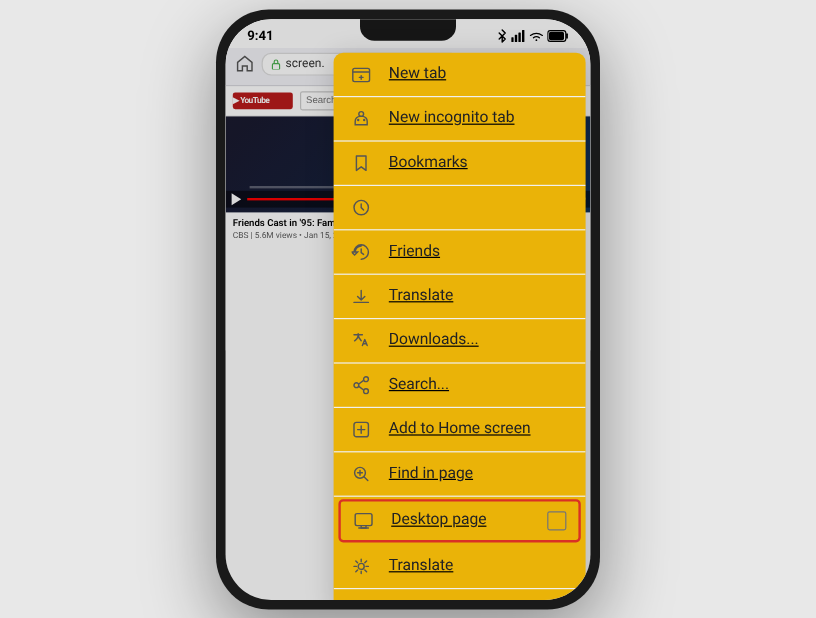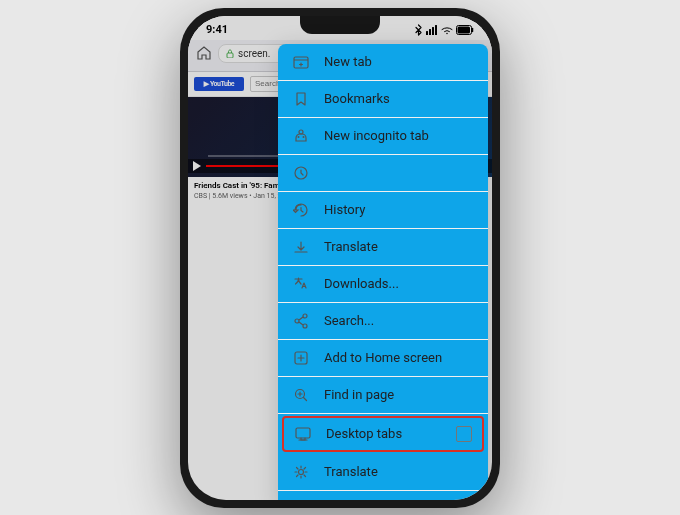--- a/index.html
+++ b/index.html
@@ -105,25 +105,25 @@
       display: flex;
       align-items: center;
       padding: 4px 6px;
       border-bottom: 1px solid #eee;
       gap: 6px;
     }
 
     .yt-logo {
       width: 50px;
       height: 14px;
-      background: #1d4ed8;
+      background: #b91c1c;
       border-radius: 2px;
       display: flex;
       align-items: center;
-      justify-content: center;
+      justify-content: flex-start;
     }
 
     .yt-logo-text {
       color: #fff;
       font-size: 7px;
       font-weight: 700;
       letter-spacing: -0.5px;
     }
 
     .yt-search {
@@ -203,24 +203,25 @@
       right: 0;
       bottom: 0;
       background: rgba(0,0,0,0.15);
     }
 
     .dropdown-menu {
       position: absolute;
       top: 28px;
       right: 4px;
       width: 210px;
-      background: #0ea5e9;
+      background: #eab308;
       border-radius: 8px;
       box-shadow: 0 4px 24px rgba(0,0,0,0.18);
       overflow: hidden;
+      text-decoration: underline;
     }
 
     .menu-item {
       display: flex;
       align-items: center;
       padding: 9px 14px;
       gap: 14px;
       cursor: pointer;
       border-bottom: 1px solid #f0f0f0;
       position: relative;
@@ -372,55 +373,55 @@
               <path d="M1 6H15" stroke="#555" stroke-width="1.2"></path>
               <path d="M8 9V12M6.5 10.5H9.5" stroke="#555" stroke-width="1.2" stroke-linecap="round"></path>
             </svg>
           </div>
           <span class="menu-label">New tab</span>
         </div>
 
         <div class="menu-item">
           <div class="menu-icon">
             <svg width="16" height="16" viewBox="0 0 16 16" fill="none">
-              <path d="M4 2H12V14L8 11L4 14V2Z" stroke="#555" stroke-width="1.2" stroke-linejoin="round"></path>
-            </svg>
-          </div>
-          <span class="menu-label">Bookmarks</span>
-        </div>
-
-        <div class="menu-item">
-          <div class="menu-icon">
-            <svg width="16" height="16" viewBox="0 0 16 16" fill="none">
               <path d="M3 10C3 7.8 4.8 6 7 6H9C11.2 6 13 7.8 13 10V13H3V10Z" stroke="#555" stroke-width="1.2"></path>
               <circle cx="8" cy="4" r="2" stroke="#555" stroke-width="1.2"></circle>
               <circle cx="5.5" cy="9" r="1" fill="#555"></circle>
               <circle cx="10.5" cy="9" r="1" fill="#555"></circle>
             </svg>
           </div>
           <span class="menu-label">New incognito tab</span>
         </div>
 
         <div class="menu-item">
           <div class="menu-icon">
             <svg width="16" height="16" viewBox="0 0 16 16" fill="none">
+              <path d="M4 2H12V14L8 11L4 14V2Z" stroke="#555" stroke-width="1.2" stroke-linejoin="round"></path>
+            </svg>
+          </div>
+          <span class="menu-label">Bookmarks</span>
+        </div>
+
+        <div class="menu-item">
+          <div class="menu-icon">
+            <svg width="16" height="16" viewBox="0 0 16 16" fill="none">
               <circle cx="8" cy="8" r="6" stroke="#555" stroke-width="1.2"></circle>
               <path d="M8 5V8L10 10" stroke="#555" stroke-width="1.2" stroke-linecap="round"></path>
             </svg>
           </div>
         </div>
 
         <div class="menu-item">
           <div class="menu-icon">
             <svg width="16" height="16" viewBox="0 0 16 16" fill="none">
               <path d="M8 3C5.2 3 3 5.2 3 8H5L2.5 10.5L0 8H2C2 4.7 4.7 2 8 2C11.3 2 14 4.7 14 8C14 11.3 11.3 14 8 14" stroke="#555" stroke-width="1.2" stroke-linecap="round"></path>
               <path d="M8 5.5V8.5L10 10" stroke="#555" stroke-width="1.2" stroke-linecap="round"></path>
             </svg>
           </div>
-          <span class="menu-label">History</span>
+          <span class="menu-label">Friends</span>
         </div>
 
         <div class="menu-item">
           <div class="menu-icon">
             <svg width="16" height="16" viewBox="0 0 16 16" fill="none">
               <path d="M8 3V11M5 8L8 11L11 8" stroke="#555" stroke-width="1.2" stroke-linecap="round" stroke-linejoin="round"></path>
               <path d="M2 13H14" stroke="#555" stroke-width="1.2" stroke-linecap="round"></path>
             </svg>
           </div>
           <span class="menu-label">Translate</span>
@@ -470,21 +471,21 @@
         </div>
 
         <div class="menu-item" style="border: 2px solid #d93025; border-radius:4px; margin: 2px 4px; padding: 7px 10px;">
           <div class="menu-icon">
             <svg width="16" height="16" viewBox="0 0 16 16" fill="none">
               <rect x="1" y="2" width="14" height="10" rx="1.5" stroke="#555" stroke-width="1.2"></rect>
               <path d="M6 12V14H10V12" stroke="#555" stroke-width="1.2" stroke-linecap="round"></path>
               <path d="M4 14H12" stroke="#555" stroke-width="1.2" stroke-linecap="round"></path>
             </svg>
           </div>
-          <span class="menu-label">Desktop tabs</span>
+          <span class="menu-label">Desktop page</span>
           <div class="menu-checkbox"></div>
         </div>
 
         <div class="menu-item">
           <div class="menu-icon">
             <svg width="16" height="16" viewBox="0 0 16 16" fill="none">
               <circle cx="8" cy="8" r="2.5" stroke="#555" stroke-width="1.2"></circle>
               <path d="M8 2V4M8 12V14M2 8H4M12 8H14M3.5 3.5L5 5M11 11L12.5 12.5M3.5 12.5L5 11M11 5L12.5 3.5" stroke="#555" stroke-width="1.2" stroke-linecap="round"></path>
             </svg>
           </div>

